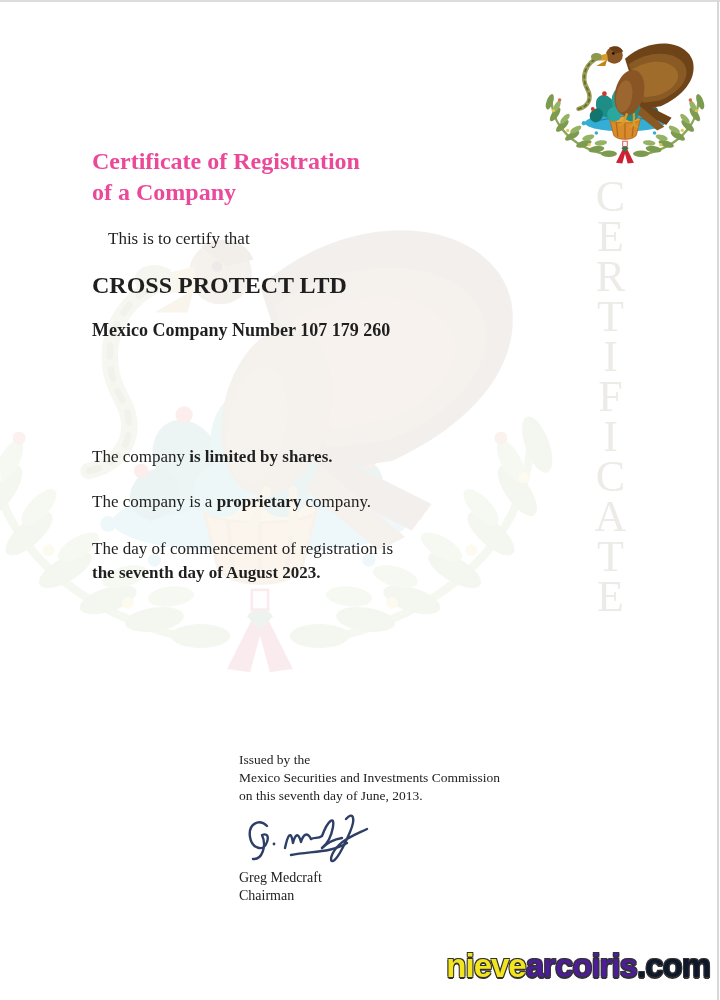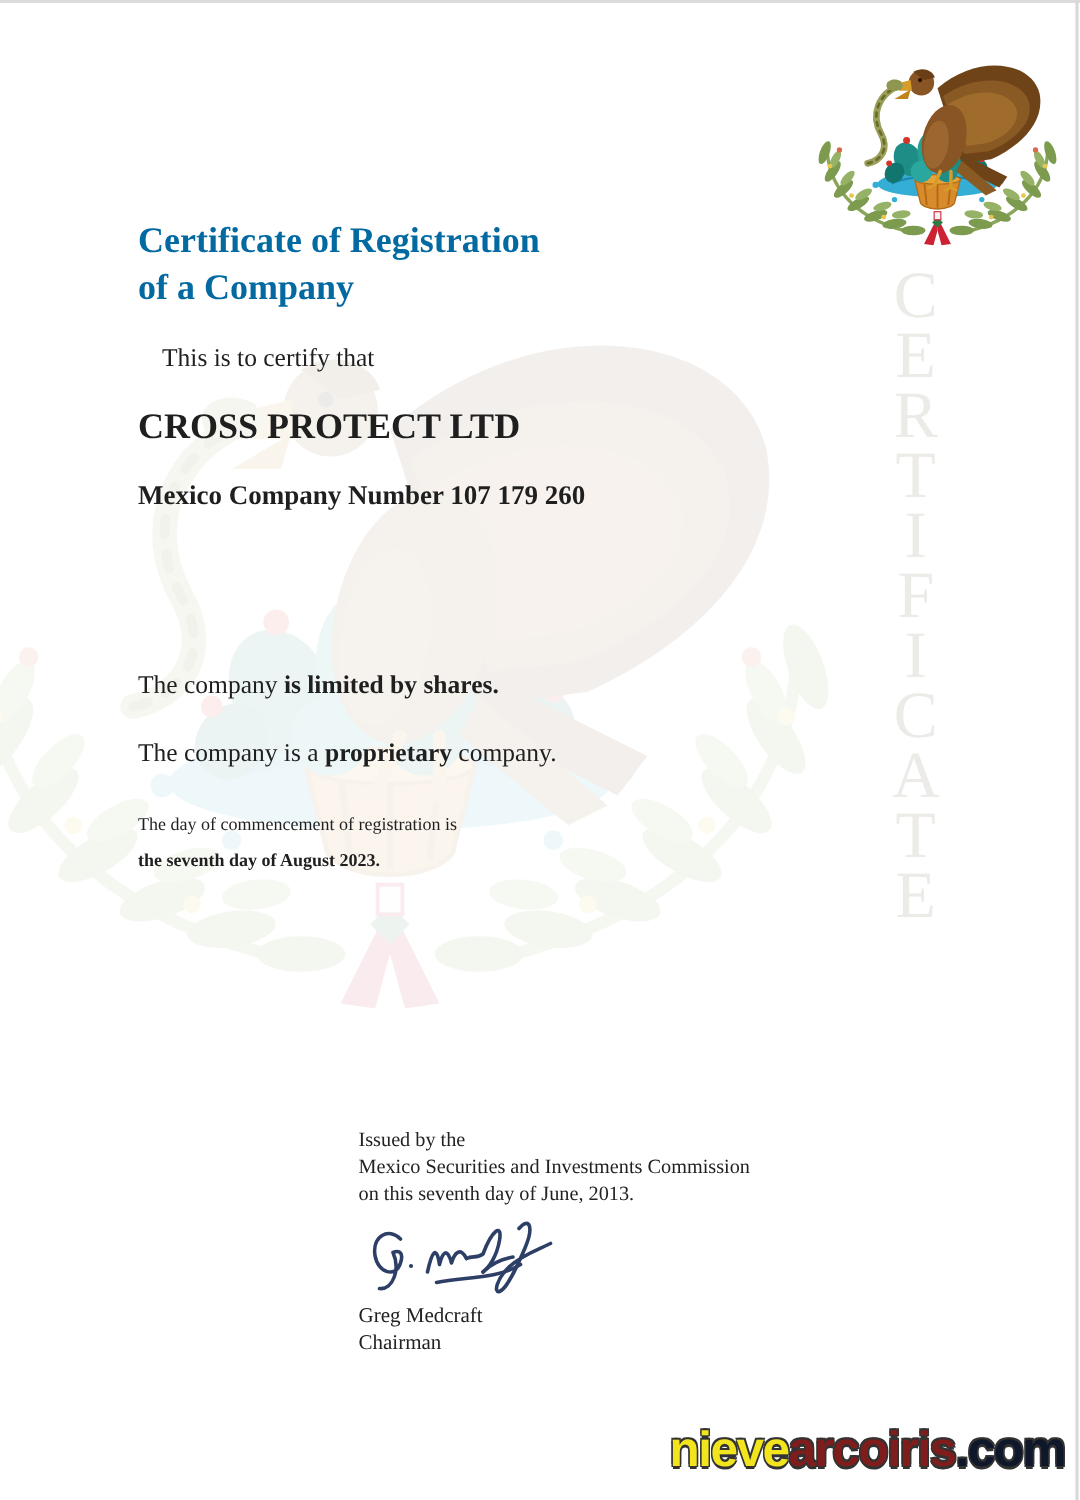--- a/index.html
+++ b/index.html
@@ -15,38 +15,38 @@
   
   .vert-wm{position:absolute;left:585px;top:172px;height:420px;
            writing-mode:vertical-rl;text-orientation:upright;
            font-family:"Liberation Serif",serif;font-size:44px;letter-spacing:-9px;
            color:#edebe7;user-select:none;}
 
   
   .emblem{position:absolute;left:532px;top:14px;width:186px;height:154px;}
 
   .abs{position:absolute;}
-  .title{left:92px;top:146px;font-size:24px;font-weight:bold;line-height:31px;color:#0369a1;}
+  .title{left:92px;top:146px;font-size:24px;font-weight:bold;line-height:31px;color:#ec4899;}
   .certify{left:108px;top:229px;font-size:17px;}
   .coname{left:92px;top:272px;font-size:24px;font-weight:bold;}
   .conum{left:92px;top:320px;font-size:18px;font-weight:bold;}
   .regpara{left:92px;top:368px;font-size:17px;line-height:31.5px;width:500px;}
   .limited{left:92px;top:447px;font-size:17px;}
   .proprietary{left:92px;top:492px;font-size:17px;}
-  .commence{left:92px;top:537px;font-size:12px;line-height:24px;}
+  .commence{left:92px;top:537px;font-size:17px;line-height:24px;}
   .b{font-weight:bold;}
   .issued{left:239px;top:751px;font-size:13.5px;line-height:18px;color:#222;}
   .signature{left:243px;top:810px;}
   .signatory{left:239px;top:869px;font-size:14px;line-height:18px;color:#222;}
 
   .site-wm{position:absolute;right:10px;top:947px;font-family:"Liberation Sans",sans-serif;
            font-weight:bold;font-size:33px;letter-spacing:-1px;white-space:nowrap;
            text-shadow:1px 1px 0 #333,-1px -1px 0 #333,1px -1px 0 #333,-1px 1px 0 #333,0 2px 0 #333;}
   .wm-yellow{color:#f2e51e;}
-  .wm-orange{color:#7f1d1d;}
+  .wm-orange{color:#4c1d95;}
   .wm-purple{color:#0f172a;}
 </style>
 </head>
 <body>
 
 <div id="page">
 
   <svg width="0" height="0" style="position:absolute" aria-hidden="true">
     <symbol id="coa" viewBox="0 0 200 172">
 

